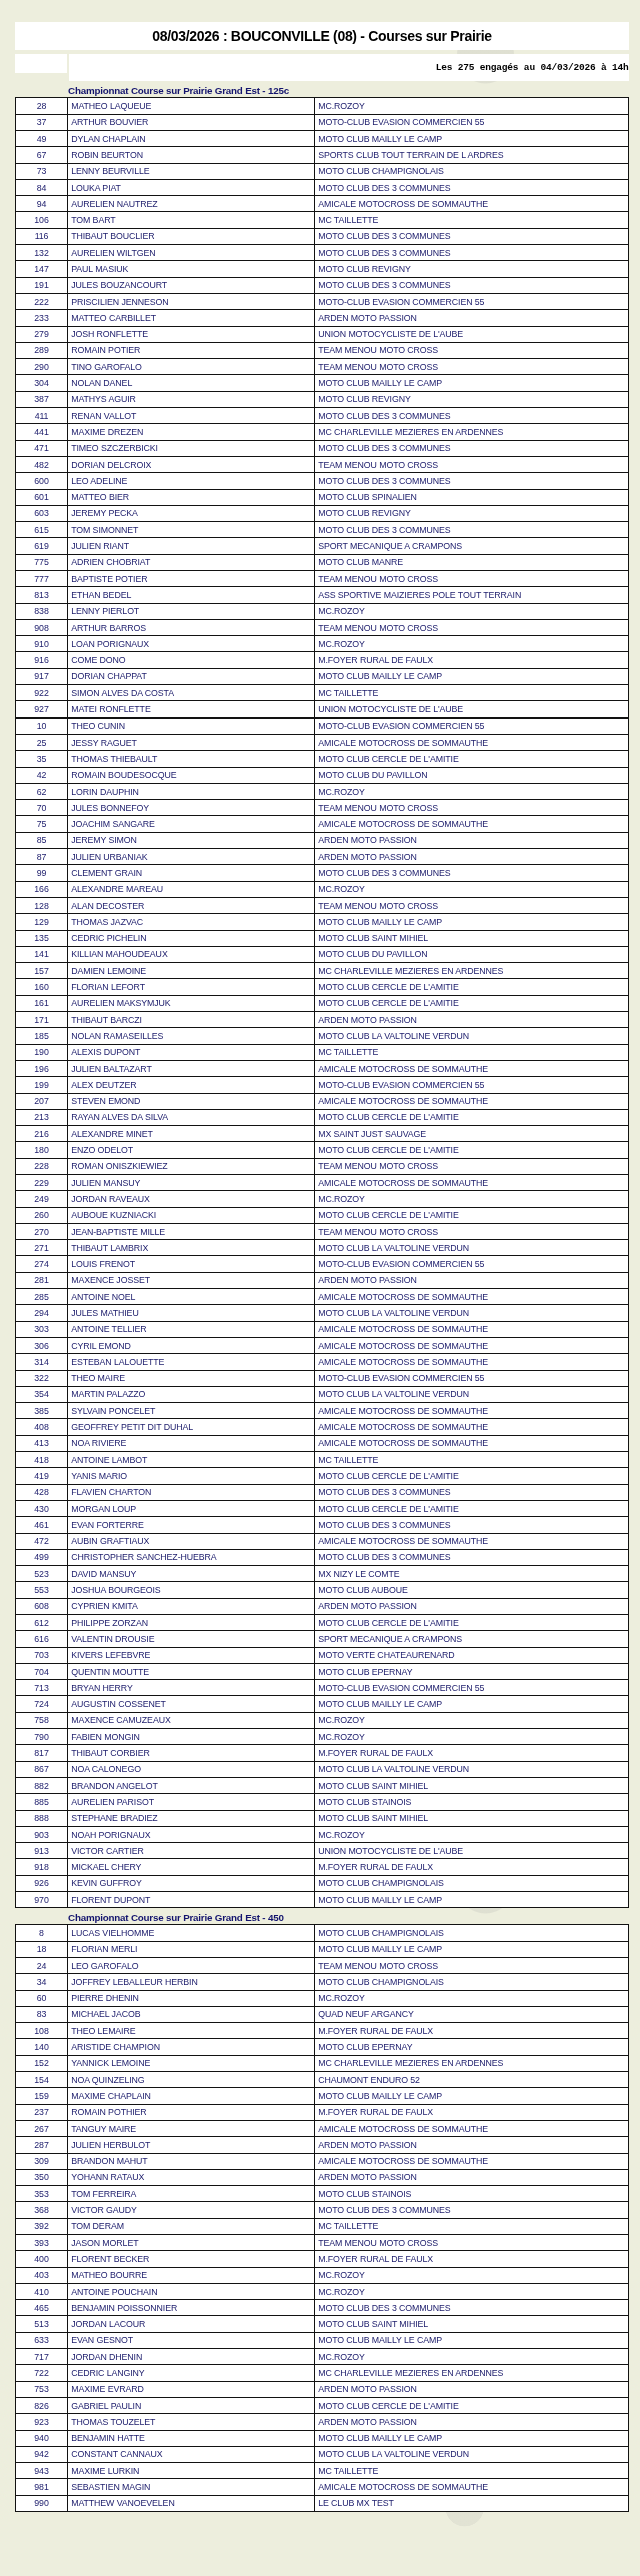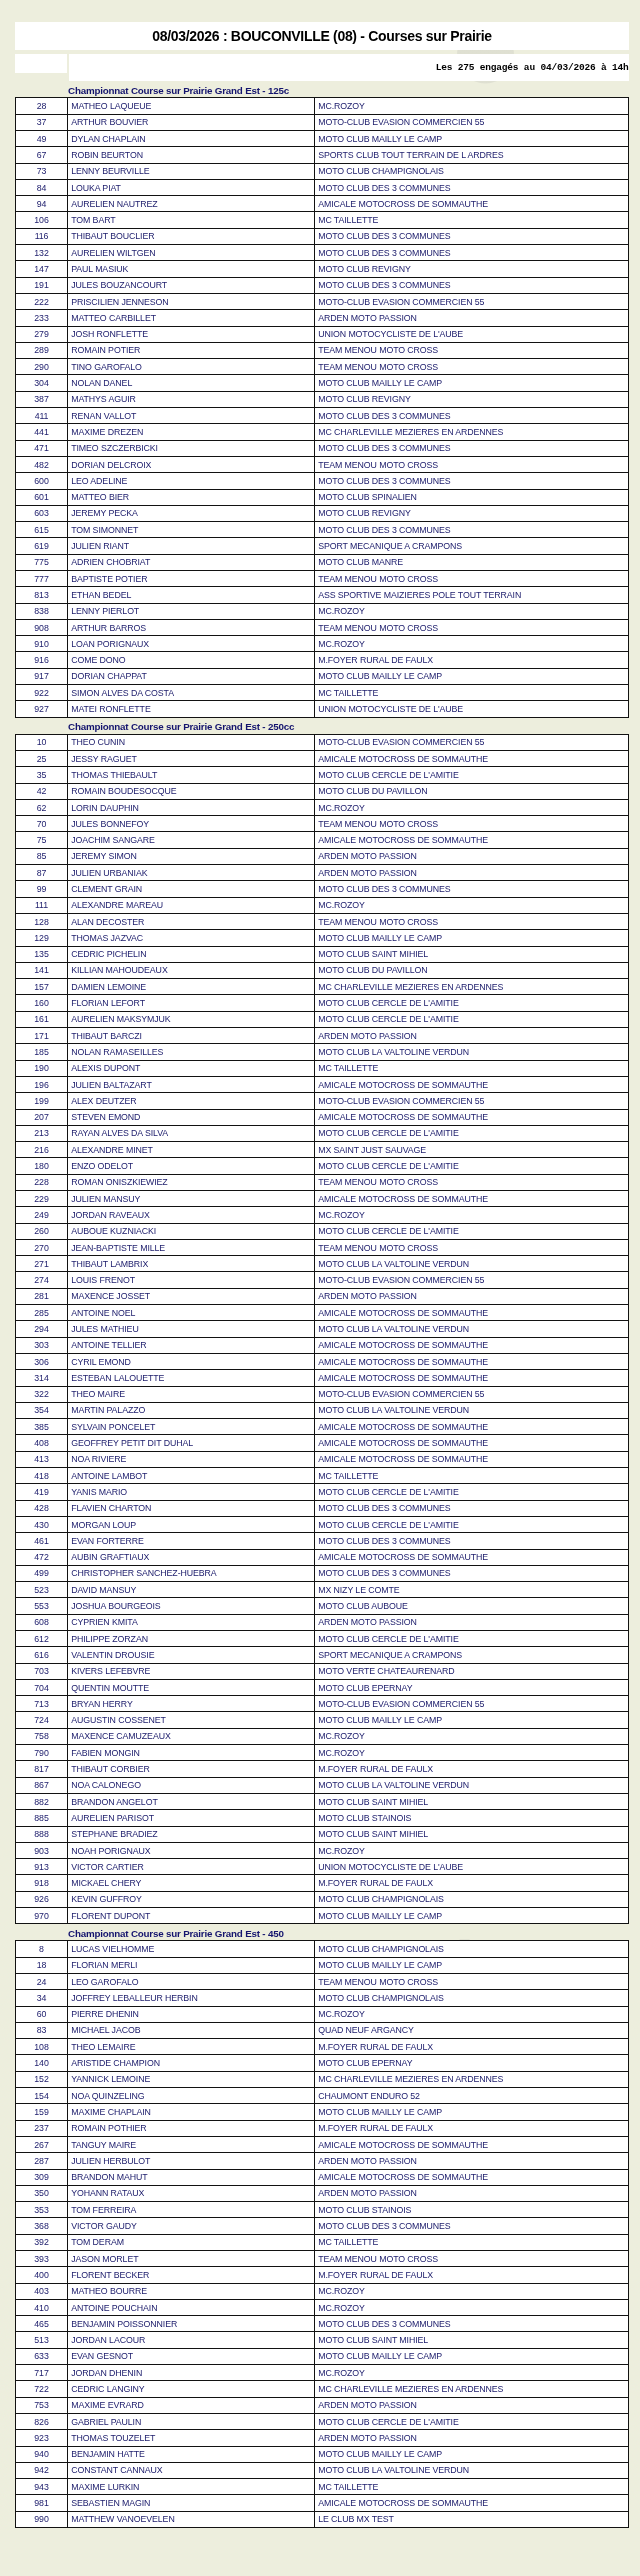--- a/index.html
+++ b/index.html
@@ -311,23 +311,20 @@
 
   <div class="rider-row">
     <div class="cell num">927</div>
     <div class="cell name">MATEI RONFLETTE</div>
     <div class="cell club">UNION MOTOCYCLISTE DE L'AUBE</div>
   </div>
 </div>
   </div>
 
   <div>
-    <div class="section-header">
-      <span class="section-title">Championnat Course sur Prairie Grand Est - 250cc</span>
-    </div>
     <div class="rider-table">
   <div class="rider-row">
     <div class="cell num">10</div>
     <div class="cell name">THEO CUNIN</div>
     <div class="cell club">MOTO-CLUB EVASION COMMERCIEN 55</div>
   </div>
 
   <div class="rider-row">
     <div class="cell num">25</div>
     <div class="cell name">JESSY RAGUET</div>
@@ -377,21 +374,21 @@
   </div>
 
 
   <div class="rider-row">
     <div class="cell num">99</div>
     <div class="cell name">CLEMENT GRAIN</div>
     <div class="cell club">MOTO CLUB DES 3 COMMUNES</div>
   </div>
 
   <div class="rider-row">
-    <div class="cell num">111</div>
+    <div class="cell num">166</div>
     <div class="cell name">ALEXANDRE MAREAU</div>
     <div class="cell club">MC.ROZOY</div>
   </div>
 
   <div class="rider-row">
     <div class="cell num">128</div>
     <div class="cell name">ALAN DECOSTER</div>
     <div class="cell club">TEAM MENOU MOTO CROSS</div>
   </div>
 

